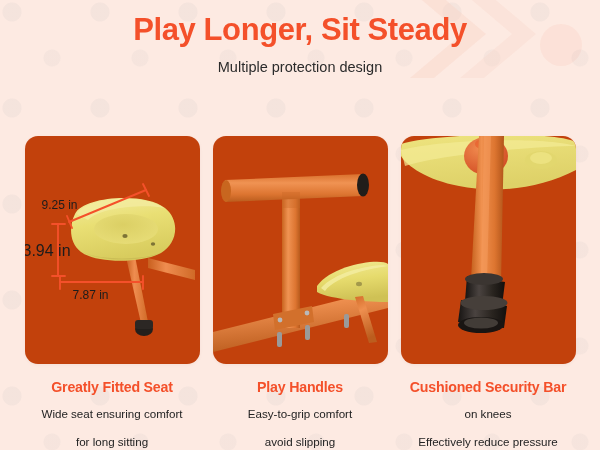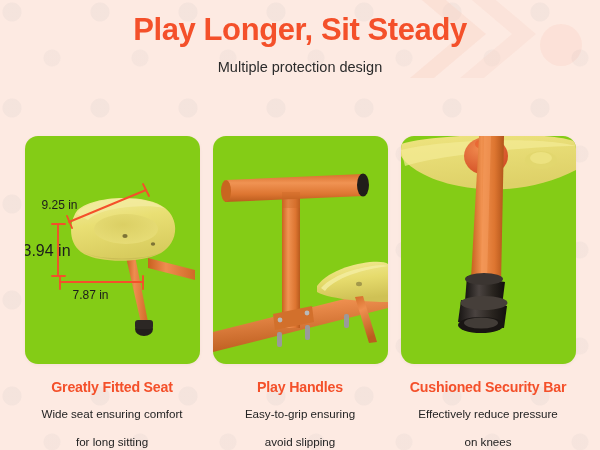--- a/index.html
+++ b/index.html
@@ -38,21 +38,21 @@
   #subtitle{
     font-size:14.5px;color:#2b2b2b;margin:15px 0 0 0;line-height:1;
   }
 
   
   #cards{
     position:absolute;left:0;top:136px;width:600px;
     display:flex;justify-content:center;gap:13px;
   }
   .card{
-    width:175px;height:228px;background:#84cc16;border-radius:13px;
+    width:175px;height:228px;background:#c2410c;border-radius:13px;
     position:relative;overflow:hidden;
     box-shadow:0 1px 3px rgba(180,140,130,.10);
   }
   .photo{position:absolute;inset:0;}
   .photo svg{display:block;width:100%;height:100%;}
 
   
   #captions{
     position:absolute;left:0;top:372px;width:600px;
     display:flex;justify-content:center;gap:13px;
@@ -267,22 +267,22 @@
 <div id="captions">
 
   <div class="cap">
     <p class="cap-title">Greatly Fitted Seat</p>
     <p class="cap-body">Wide seat ensuring comfort</p>
     <p class="cap-body">for long sitting</p>
   </div>
 
   <div class="cap">
     <p class="cap-title">Play Handles</p>
-    <p class="cap-body">Easy-to-grip ensuring</p>
+    <p class="cap-body">Easy-to-grip comfort</p>
     <p class="cap-body">avoid slipping</p>
   </div>
 
   <div class="cap">
     <p class="cap-title">Cushioned Security Bar</p>
+    <p class="cap-body">on knees</p>
     <p class="cap-body">Effectively reduce pressure</p>
-    <p class="cap-body">on knees</p>
   </div>
 </div>
 
 </body></html>

